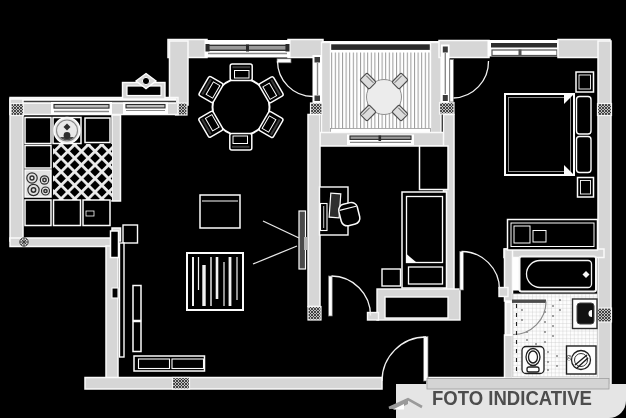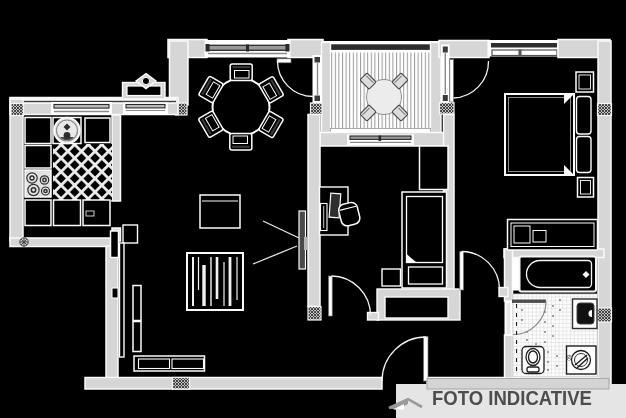--- a/index.html
+++ b/index.html
@@ -1,16 +1,16 @@
 <!DOCTYPE html>
 <html><head>
 <meta charset="utf-8">
 <style>
 html,body{margin:0;padding:0;background:#000;}
-#wrap{width:626px;height:418px;position:relative;background:#000;overflow:hidden;}
+#wrap{width:626px;height:418px;position:relative;background:#000;overflow:hidden;border-radius:17px;}
 svg{display:block;}
 .txt{font-family:"Liberation Sans",sans-serif;font-weight:bold;fill:#4d4d4d;}
 </style>
 </head>
 <body>
 <div id="wrap">
 <svg width="626" height="418" viewBox="0 0 626 418">
 <defs>
 <pattern id="hatch" width="3" height="3" patternUnits="userSpaceOnUse">
 <rect width="3" height="3" fill="#c2c2c2"></rect>

